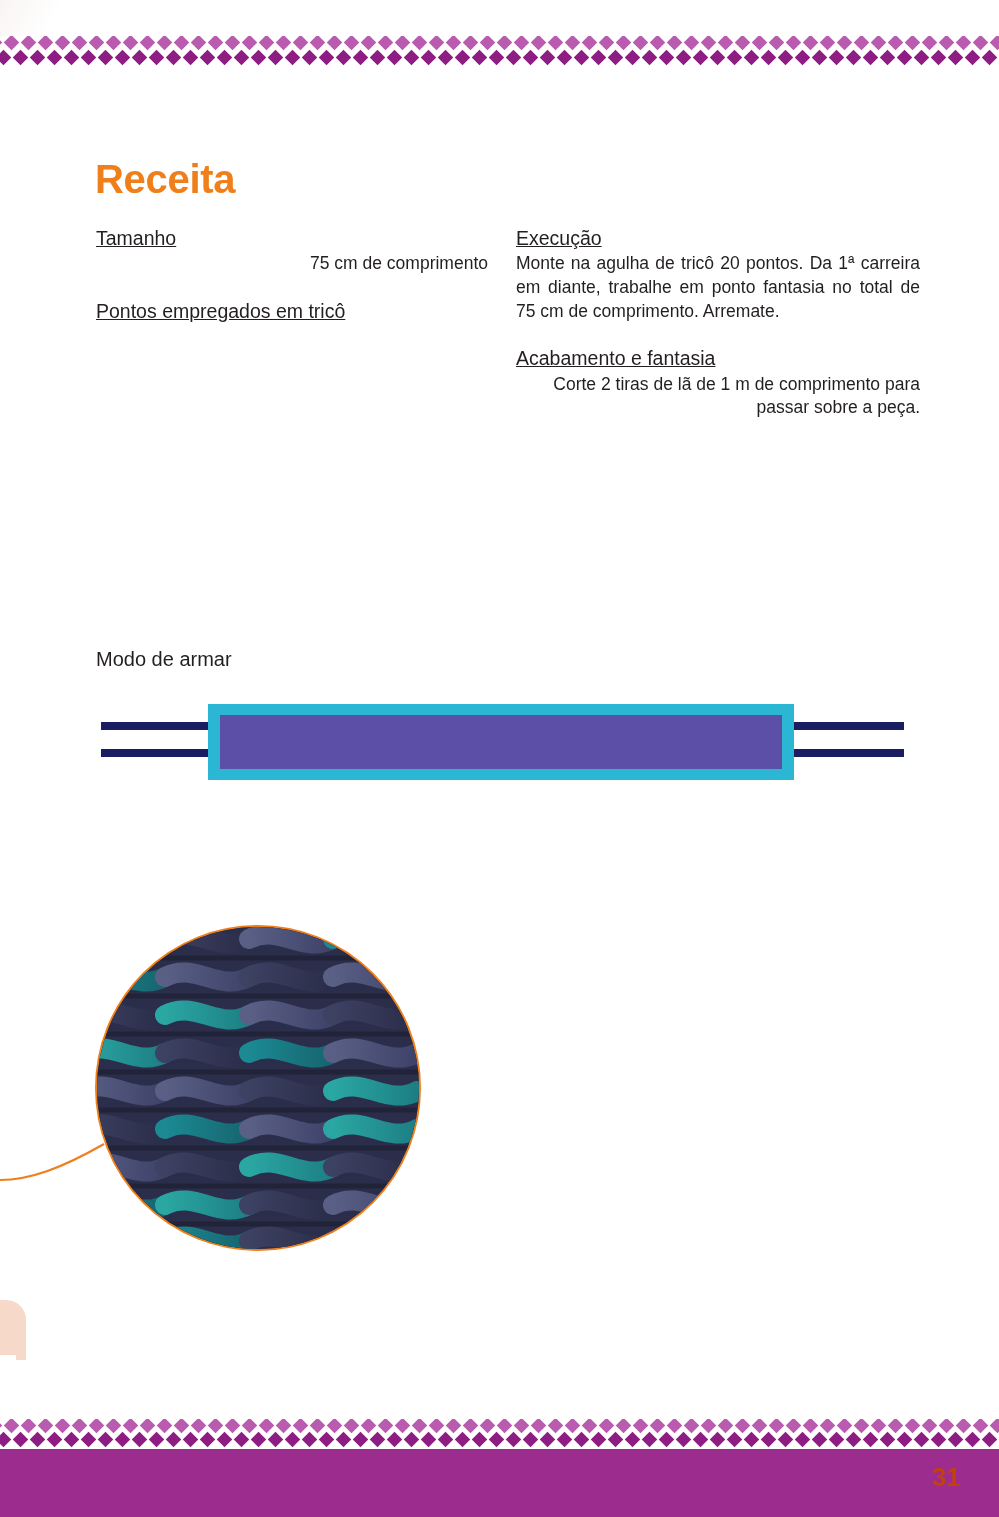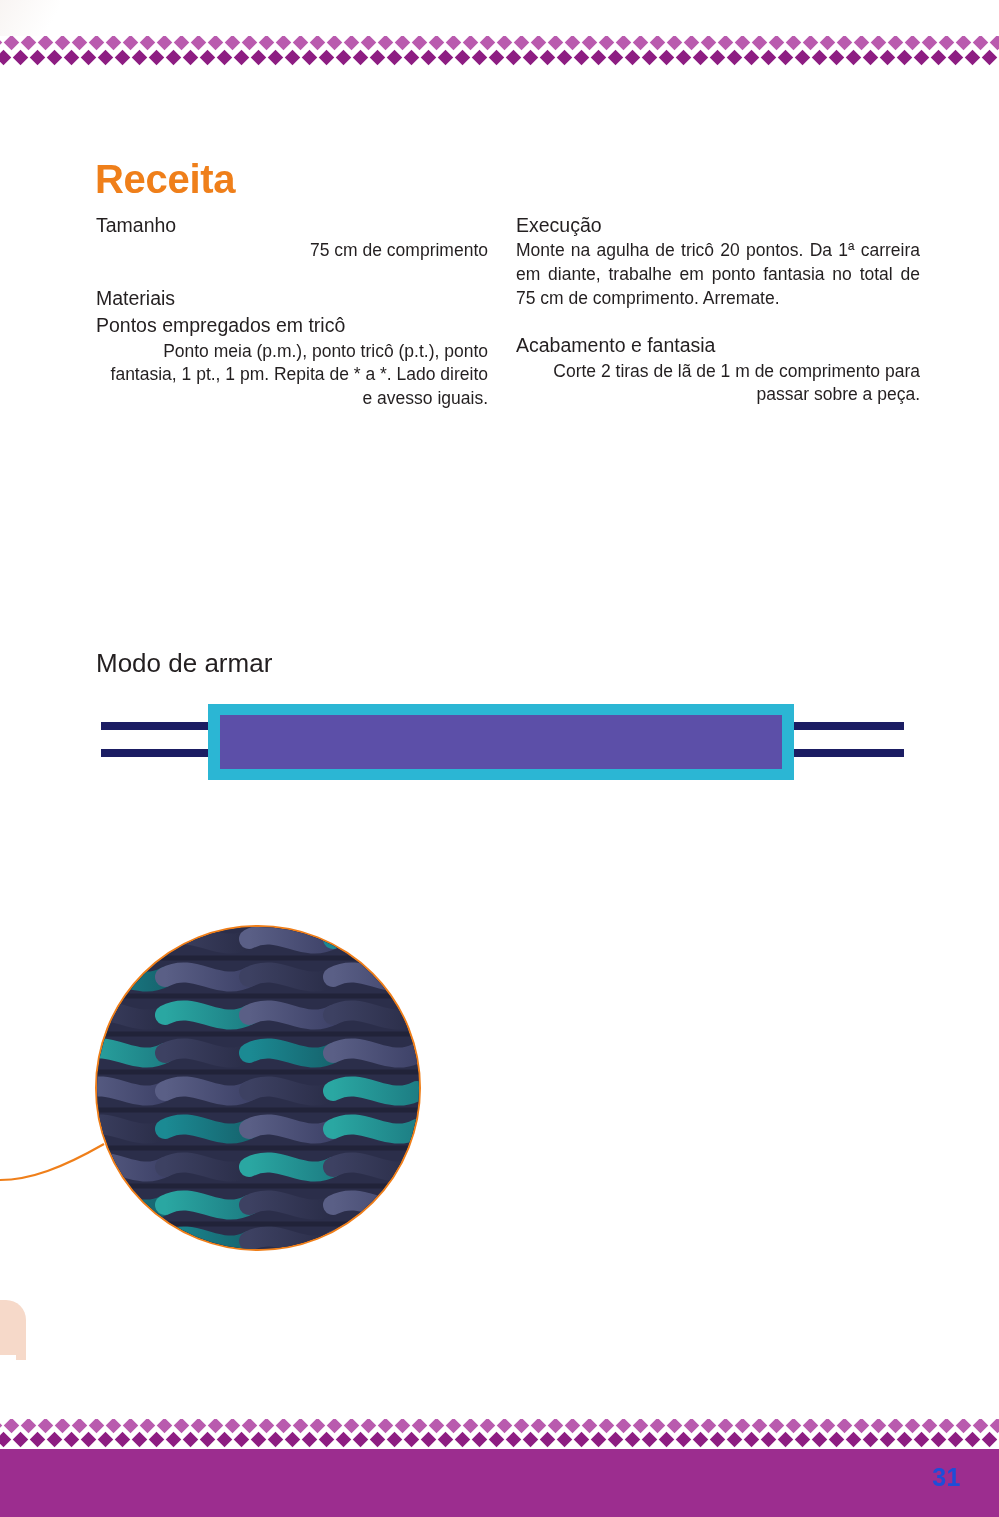--- a/index.html
+++ b/index.html
@@ -61,21 +61,21 @@
     left: 0;
     top: 1449px;
     width: 999px;
     height: 68px;
     background: #9c2d8f;
   }
   .page-number {
     position: absolute;
     right: 38px;
     top: 1463px;
-    color: #1d4ed8;
+    color: #c2410c;
     font-size: 25px;
     font-weight: bold;
     letter-spacing: 0.5px;
   }
 
   
   .left-bleed-1 {
     position: absolute;
     left: 0; top: 1300px;
     width: 26px; height: 60px;
@@ -112,34 +112,35 @@
     font-size: 17.5px;
     color: #231f20;
     line-height: 1.35;
   }
   .col-left { left: 96px; top: 212px; width: 392px; }
   .col-right { left: 516px; top: 212px; width: 404px; }
 
   .sub {
     font-size: 19.5px;
     color: #231f20;
-    margin: 0 0 1px 0;
+    margin: 13px 0 1px 0;
     font-weight: normal;
+    text-decoration: underline;
   }
   .para {
     margin: 0 0 22px 0;
     text-align: justify;
   }
   .para.last { margin-bottom: 0; }
   .para.nojust { text-align: right; }
 
   .sub-grafico {
     position: absolute;
     left: 96px; top: 648px;
-    font-size: 26px;
+    font-size: 20px;
     color: #231f20;
   }
 
   
   .diagram {
     position: absolute;
     left: 96px;
     top: 694px;
     width: 812px;
     height: 140px;
@@ -367,24 +368,22 @@
         <span class="d"></span>
       </div>
   </div>
 
   <div class="h-orange title-receita">Receita</div>
 
   <div class="col col-left">
     <div class="sub">Tamanho</div>
     <p class="para nojust">75 cm de comprimento</p>
 
-    <div class="sub">Materiais</div>
 
     <div class="sub">Pontos empregados em tricô</div>
-    <p class="para last nojust">Ponto meia (p.m.), ponto tricô (p.t.), ponto fantasia, 1 pt., 1 pm. Repita de * a *. Lado direito e avesso iguais.</p>
   </div>
 
   <div class="col col-right">
     <div class="sub">Execução</div>
     <p class="para">Monte na agulha de tricô 20 pontos. Da 1ª carreira em diante, trabalhe em ponto fantasia no total de 75 cm de comprimento. Arremate.</p>
 
     <div class="sub">Acabamento e fantasia</div>
     <p class="para last nojust">Corte 2 tiras de lã de 1 m de comprimento para passar sobre a peça.</p>
   </div>
 

